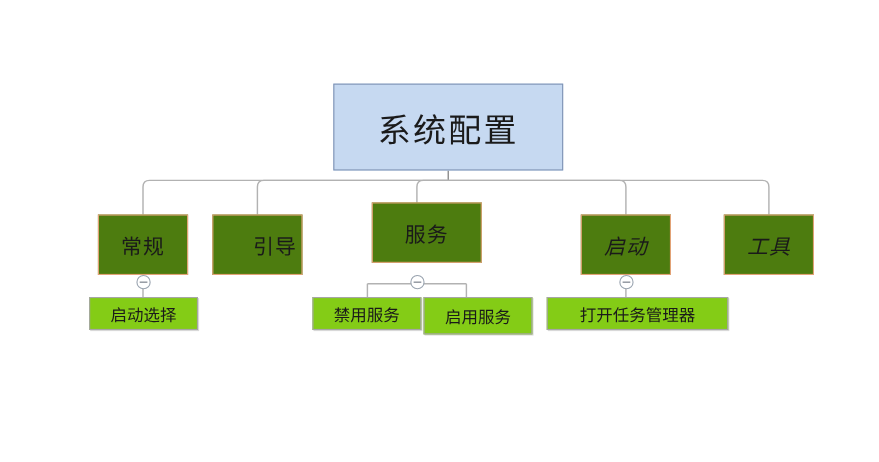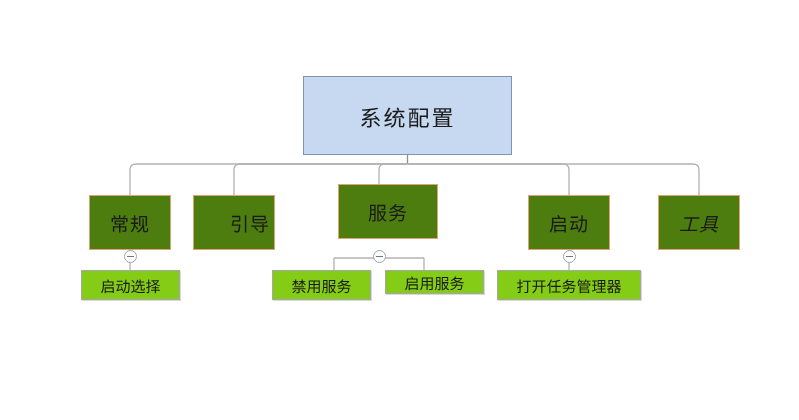--- a/index.html
+++ b/index.html
@@ -32,21 +32,21 @@
     display: flex;
     align-items: center;
     justify-content: center;
     text-align: center;
     white-space: nowrap;
     color: #1a1a1a;
   }
   .node-root {
     background: #c6d9f1;
     border: 1px solid #7f93b5;
-    font-size: 22px;
+    font-size: 30px;
     letter-spacing: 2px;
   }
   .node-branch {
     background: #4d7c0f;
     border: 1px solid #e2a276;
     font-size: 19px;
     letter-spacing: 1px;
   }
   .node-leaf {
     background: #84cc16;
@@ -116,40 +116,40 @@
     <span>引导</span>
   </div>
 
   <div class="node node-branch" style="left:338px; top:184px; width:100px; height:55px;">
     <span>服务</span>
   </div>
   <div class="collapse-toggle" style="left:372.5px; top:250px;">
     <span class="minus"></span>
   </div>
 
-  <div class="node node-branch" style="left:528px; top:195px; width:82px; height:55px;">
+  <div class="node node-branch" style="left:528px; top:195px; width:82px; height:55px;font-style:italic;">
     <span>启动</span>
   </div>
   <div class="collapse-toggle" style="left:562.5px; top:250px;">
     <span class="minus"></span>
   </div>
 
   <div class="node node-branch" style="left:658px; top:195px; width:82px; height:55px;font-style:italic;">
     <span>工具</span>
   </div>
 
   <div class="node node-leaf" style="left:81px; top:270px; width:99px; height:30px;">
     <span>启动选择</span>
   </div>
 
-  <div class="node node-leaf" style="left:272px; top:270px; width:99px; height:30px;">
+  <div class="node node-leaf" style="left:284px; top:270px; width:99px; height:30px;">
     <span>禁用服务</span>
   </div>
 
-  <div class="node node-leaf" style="left:385px; top:270px; width:99px; height:24px;">
+  <div class="node node-leaf" style="left:385px; top:270px; width:99px; height:34px;">
     <span>启用服务</span>
   </div>
 
-  <div class="node node-leaf" style="left:497px; top:270px; width:144px; height:30px;">
+  <div class="node node-leaf" style="left:497px; top:270px; width:165px; height:30px;">
     <span>打开任务管理器</span>
   </div>
 
 </div>
 
 </body></html>

